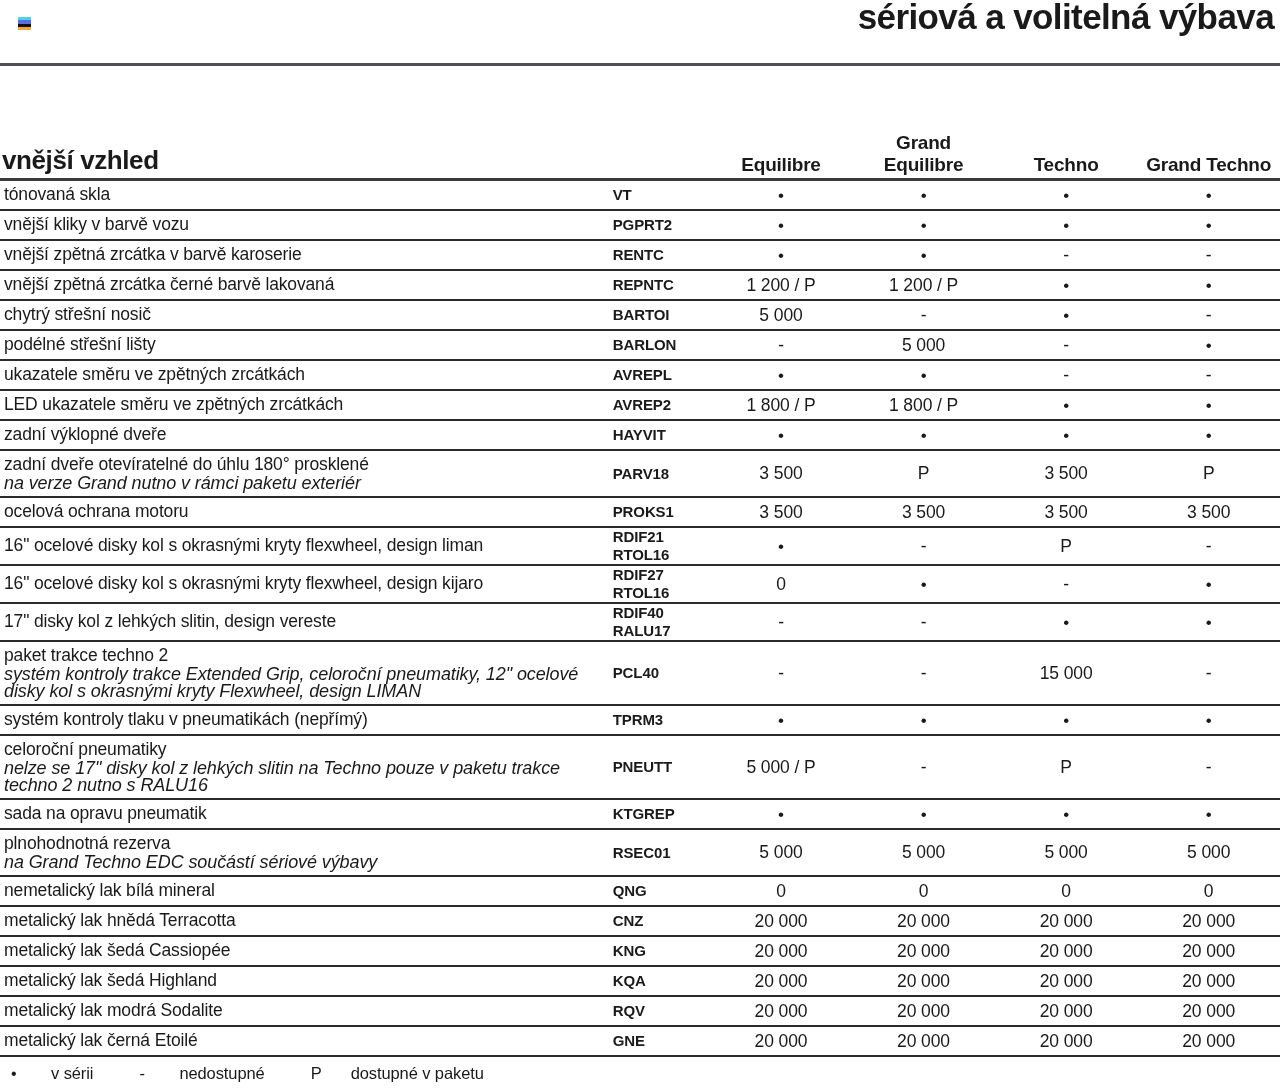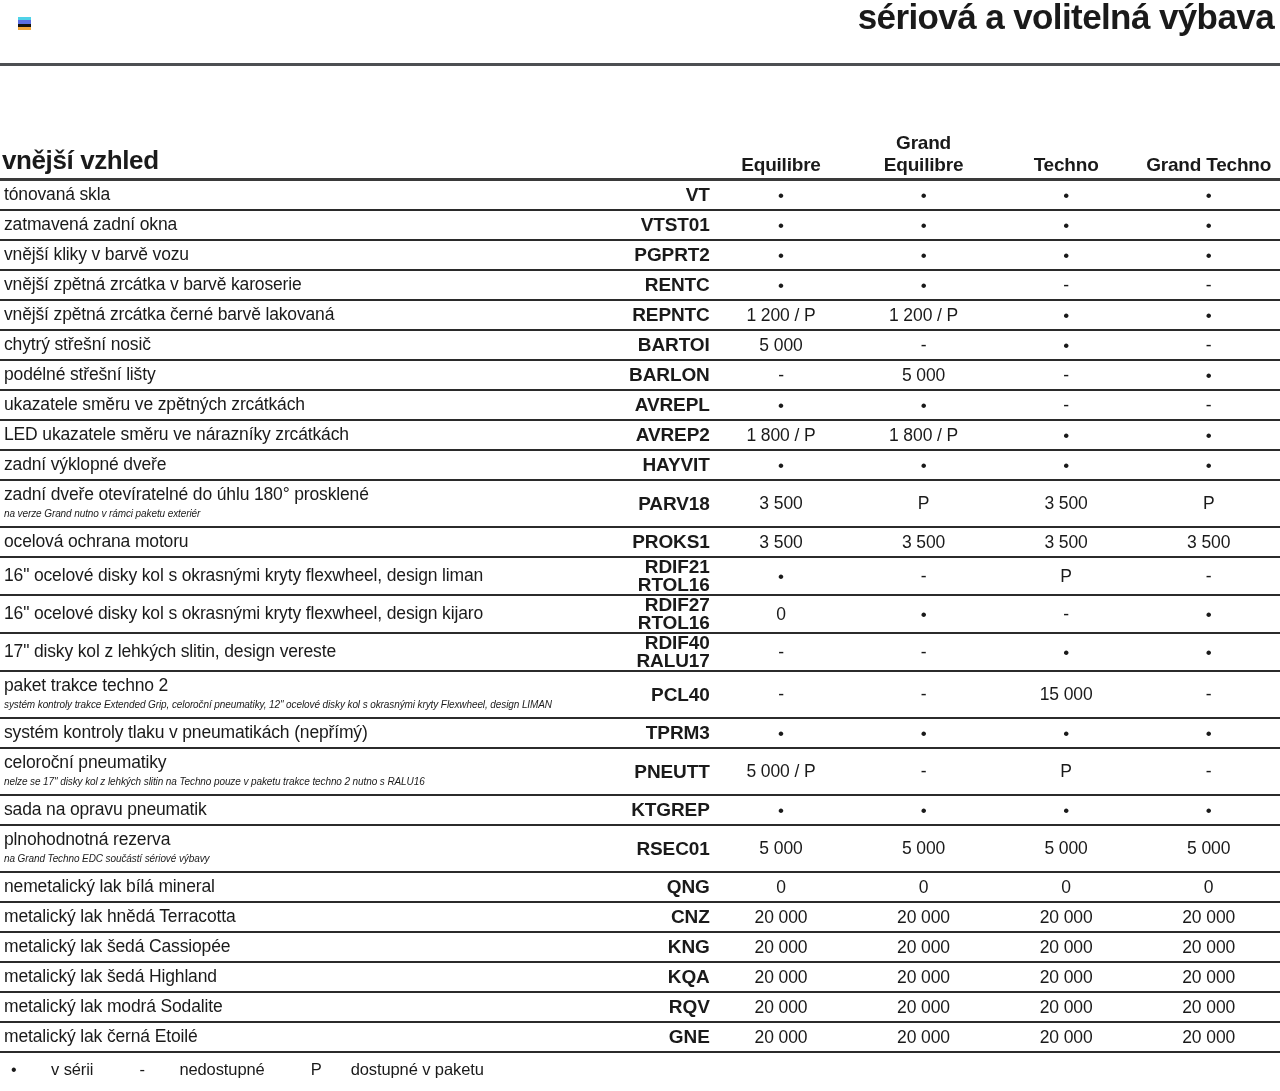--- a/index.html
+++ b/index.html
@@ -92,29 +92,29 @@
     border-bottom: 2px solid #2b2b2b;
   }
   td.label {
     padding: 3px 6px 4px 4px;
     font-size: 17.5px;
     line-height: 21px;
     letter-spacing: -0.15px;
   }
   td.label .sub {
     display: block;
-    font-size: 10px;
+    font-size: 18px;
     font-style: italic;
     line-height: 17px;
     letter-spacing: -0.1px;
     margin-top: 0px;
   }
   td.code {
-    text-align: right;
-    font-size: 19px;
+    text-align: left;
+    font-size: 15px;
     font-weight: 700;
     line-height: 18px;
     letter-spacing: -0.1px;
     white-space: pre-line;
   }
   td.val {
     text-align: center;
     font-size: 17.5px;
     line-height: 21px;
     letter-spacing: -0.1px;
@@ -177,28 +177,20 @@
   <tbody id="table-body">
       <tr>
         <td class="label"><span>tónovaná skla</span></td>
         <td class="code">VT</td>
         <td class="val dot">•</td>
         <td class="val dot">•</td>
         <td class="val dot">•</td>
         <td class="val dot">•</td>
       </tr>
       <tr>
-        <td class="label"><span>zatmavená zadní okna</span></td>
-        <td class="code">VTST01</td>
-        <td class="val dot">•</td>
-        <td class="val dot">•</td>
-        <td class="val dot">•</td>
-        <td class="val dot">•</td>
-      </tr>
-      <tr>
         <td class="label"><span>vnější kliky v barvě vozu</span></td>
         <td class="code">PGPRT2</td>
         <td class="val dot">•</td>
         <td class="val dot">•</td>
         <td class="val dot">•</td>
         <td class="val dot">•</td>
       </tr>
       <tr>
         <td class="label"><span>vnější zpětná zrcátka v barvě karoserie</span></td>
         <td class="code">RENTC</td>
@@ -233,21 +225,21 @@
       </tr>
       <tr>
         <td class="label"><span>ukazatele směru ve zpětných zrcátkách</span></td>
         <td class="code">AVREPL</td>
         <td class="val dot">•</td>
         <td class="val dot">•</td>
         <td class="val">-</td>
         <td class="val">-</td>
       </tr>
       <tr>
-        <td class="label"><span>LED ukazatele směru ve nárazníky zrcátkách</span></td>
+        <td class="label"><span>LED ukazatele směru ve zpětných zrcátkách</span></td>
         <td class="code">AVREP2</td>
         <td class="val">1 800 / P</td>
         <td class="val">1 800 / P</td>
         <td class="val dot">•</td>
         <td class="val dot">•</td>
       </tr>
       <tr>
         <td class="label"><span>zadní výklopné dveře</span></td>
         <td class="code">HAYVIT</td>
         <td class="val dot">•</td>

